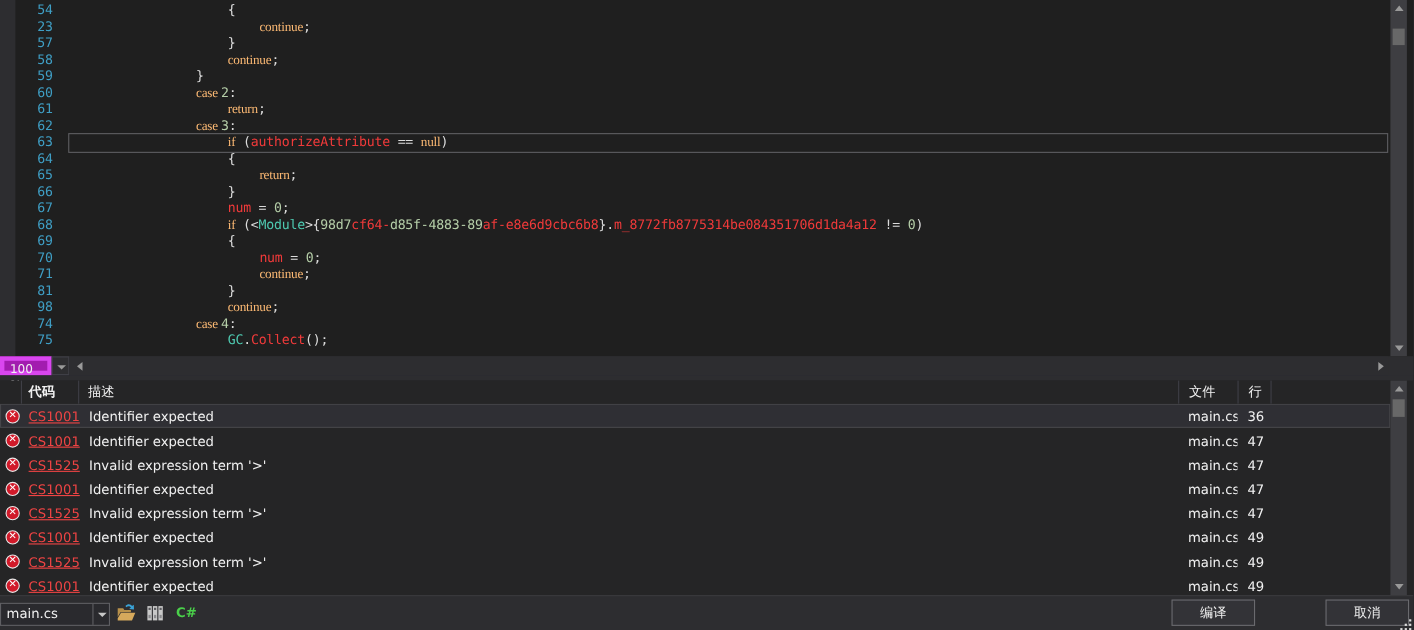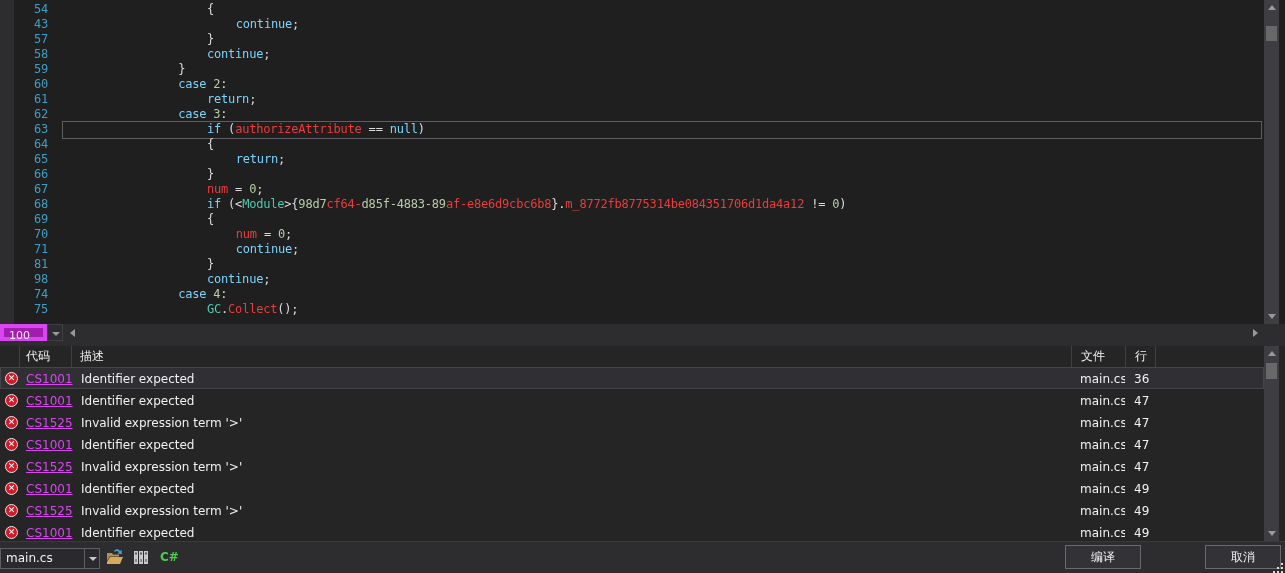--- a/index.html
+++ b/index.html
@@ -12,21 +12,21 @@
                  background:#1f1f1f; overflow:hidden; }
   .glyph-margin { position:absolute; left:0; top:0; bottom:0; width:14px; background:#2d2d30; }
   .code-lines { position:absolute; left:0; top:2px; right:0; }
   .code-line { position:relative; display:flex; height:15px; line-height:15px;
                font-family:"DejaVu Sans Mono", monospace; font-size:12px; letter-spacing:-0.2px;
                white-space:pre; }
   .line-num { width:48px; text-align:right; color:#3f9ec4; flex:0 0 auto; }
   .line-code { margin-left:15px; color:#dcdcdc; }
   .code-line.selected::after { content:""; position:absolute; left:62px; right:23px; top:-1px;
                height:16px; border:1px solid #5e5e62; pointer-events:none; }
-  .tok-k { color:#7dd3fc; }
+  .tok-k { color:#fdba74;font-family:Liberation Serif, serif; }
   .tok-p { color:#dcdcdc; }
   .tok-n { color:#b5cea8; }
   .tok-r { color:#f03a3a; }
   .tok-t { color:#4ec9b0; }
 
   
   .v-scrollbar { position:absolute; width:15px; background:#3e3e42; }
   .v-scrollbar.code { right:6px; top:0; height:324px; }
   .v-scrollbar.errors { right:6px; top:0; height:195px; }
   .sb-arrow { position:absolute; left:0; width:15px; height:15px; }
@@ -53,40 +53,40 @@
                     border-top:4px solid #999; }
   .h-scrollbar { position:absolute; left:63px; top:0; right:23px; height:17px; background:#2d2d30; }
   .h-scrollbar .sb-arrow { top:1px; }
 
   
   .error-list { position:absolute; left:0; top:346px; width:1285px; height:195px; background:#252526; }
   .el-header { position:absolute; left:0; top:0; right:21px; height:21px; background:#252526;
                display:flex; color:#f1f1f1; font-size:12px; line-height:21px; }
   .el-header .hc { border-right:1px solid #3f3f46; padding-left:6px; }
   .hc-icon { width:20px; flex:0 0 auto; }
-  .hc-code { width:52px; flex:0 0 auto; }
+  .hc-code { width:52px; flex:0 0 auto;font-weight:bold; }
   .hc-desc { flex:1 1 auto; padding-left:8px!important; }
   .hc-file { width:54px; flex:0 0 auto; padding-left:9px!important; }
   .hc-line { width:30px; flex:0 0 auto; padding-left:9px!important; }
   .hc-rest { width:108px; flex:0 0 auto; border-right:none!important; }
   .el-rows { position:absolute; left:0; top:21px; right:21px; bottom:0; overflow:hidden; }
   .el-row { display:flex; height:22px; line-height:22px; font-size:12px; color:#f1f1f1;
             border:1px solid transparent; }
   .el-row.selected { background:#2f2f34; border:1px solid #46464a; }
   .el-cell { flex:0 0 auto; white-space:nowrap; overflow:hidden; }
   .c-icon { width:20px; position:relative; }
   .c-code { width:52px; padding-left:5px; }
   .c-desc { flex:1 1 auto; padding-left:8px; }
   .c-file { width:54px; padding-left:9px; }
   .c-line { width:30px; padding-left:9px; }
   .c-rest { width:108px; }
   .err-badge { position:absolute; left:4px; top:4px; width:13px; height:13px; border-radius:50%;
                background:#d11a2a; border:1px solid #e8e8e8; color:#fff; font-size:9px;
                font-weight:bold; text-align:center; line-height:11px; }
-  .cs-link { color:#d946ef; text-decoration:underline; cursor:pointer; }
+  .cs-link { color:#ef4444; text-decoration:underline; cursor:pointer; }
 
   
   .bottom-bar { position:absolute; left:0; top:541px; width:1285px; height:32px; background:#2d2d30;
                 border-top:1px solid #3a3a3e; }
   .file-combo { position:absolute; left:0; top:6px; width:100px; height:21px; background:#2a2a2e;
                 border:1px solid #5f5f63; color:#f1f1f1; font-size:12px; line-height:19px; }
   .file-combo .txt { padding-left:5px; }
   .combo-drop { position:absolute; right:0; top:0; width:15px; height:19px; border-left:1px solid #5f5f63; }
   .combo-drop .tri { position:absolute; left:3.5px; top:8px; width:0; height:0;
                      border-left:4px solid transparent; border-right:4px solid transparent;
@@ -103,21 +103,21 @@
 </style>
 </head>
 <body>
 
 <div class="window">
 
   <div class="code-editor">
     <div class="glyph-margin"></div>
     <div class="code-lines">
         <div class="code-line"><div class="line-num">54</div><div class="line-code" style="padding-left: 144px;"><span class="tok-p">{</span></div></div>
-        <div class="code-line"><div class="line-num">43</div><div class="line-code" style="padding-left: 172.8px;"><span class="tok-k">continue</span><span class="tok-p">;</span></div></div>
+        <div class="code-line"><div class="line-num">23</div><div class="line-code" style="padding-left: 172.8px;"><span class="tok-k">continue</span><span class="tok-p">;</span></div></div>
         <div class="code-line"><div class="line-num">57</div><div class="line-code" style="padding-left: 144px;"><span class="tok-p">}</span></div></div>
         <div class="code-line"><div class="line-num">58</div><div class="line-code" style="padding-left: 144px;"><span class="tok-k">continue</span><span class="tok-p">;</span></div></div>
         <div class="code-line"><div class="line-num">59</div><div class="line-code" style="padding-left: 115.2px;"><span class="tok-p">}</span></div></div>
         <div class="code-line"><div class="line-num">60</div><div class="line-code" style="padding-left: 115.2px;"><span class="tok-k">case </span><span class="tok-n">2</span><span class="tok-p">:</span></div></div>
         <div class="code-line"><div class="line-num">61</div><div class="line-code" style="padding-left: 144px;"><span class="tok-k">return</span><span class="tok-p">;</span></div></div>
         <div class="code-line"><div class="line-num">62</div><div class="line-code" style="padding-left: 115.2px;"><span class="tok-k">case </span><span class="tok-n">3</span><span class="tok-p">:</span></div></div>
         <div class="code-line selected"><div class="line-num">63</div><div class="line-code" style="padding-left: 144px;"><span class="tok-k">if</span><span class="tok-p"> (</span><span class="tok-r">authorizeAttribute</span><span class="tok-p"> == </span><span class="tok-k">null</span><span class="tok-p">)</span></div></div>
         <div class="code-line"><div class="line-num">64</div><div class="line-code" style="padding-left: 144px;"><span class="tok-p">{</span></div></div>
         <div class="code-line"><div class="line-num">65</div><div class="line-code" style="padding-left: 172.8px;"><span class="tok-k">return</span><span class="tok-p">;</span></div></div>
         <div class="code-line"><div class="line-num">66</div><div class="line-code" style="padding-left: 144px;"><span class="tok-p">}</span></div></div>

